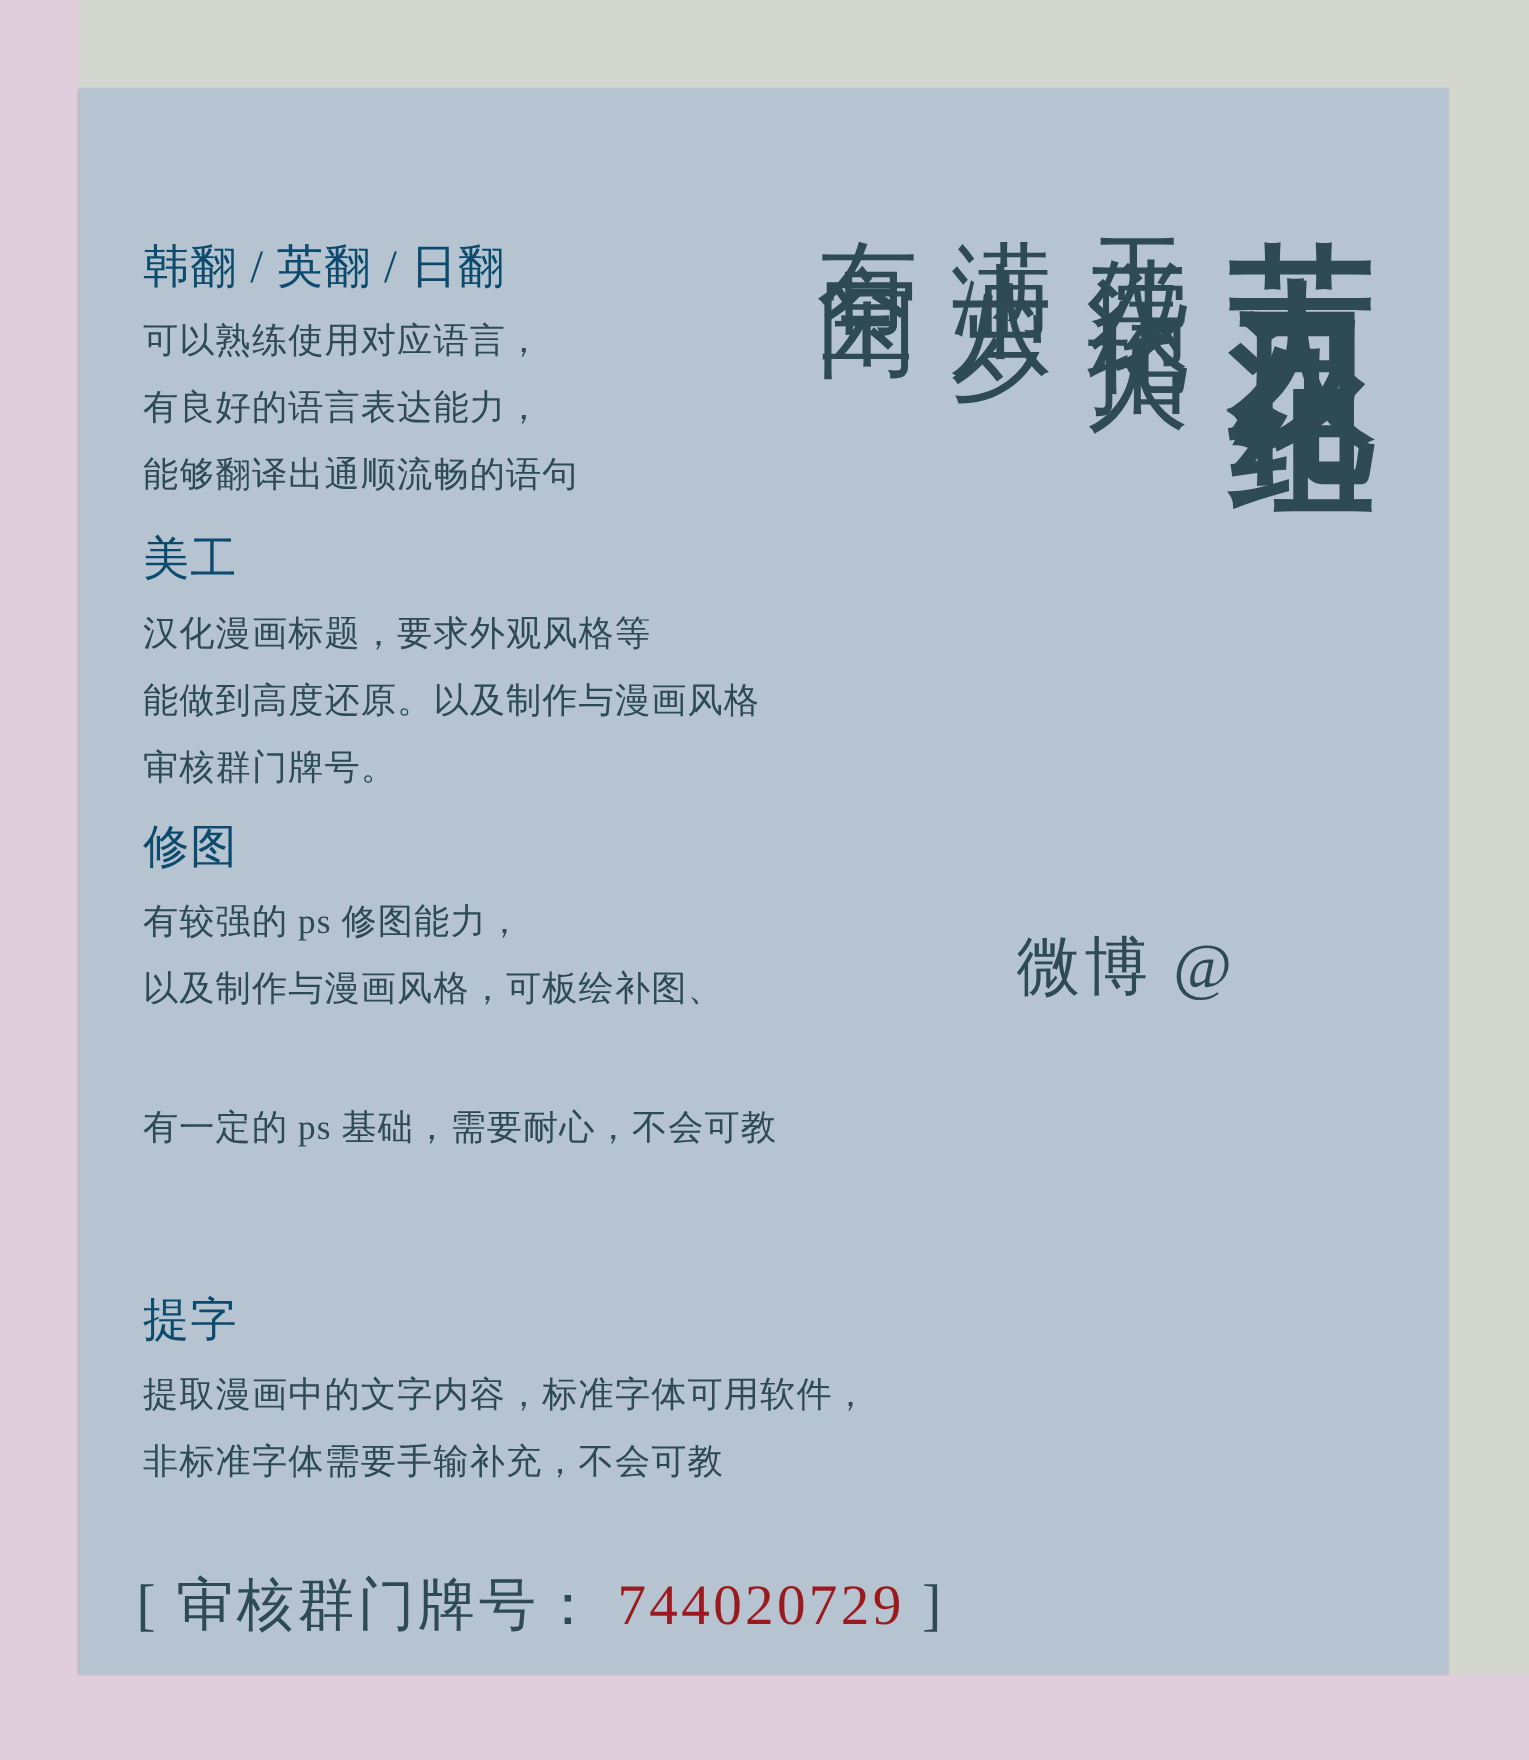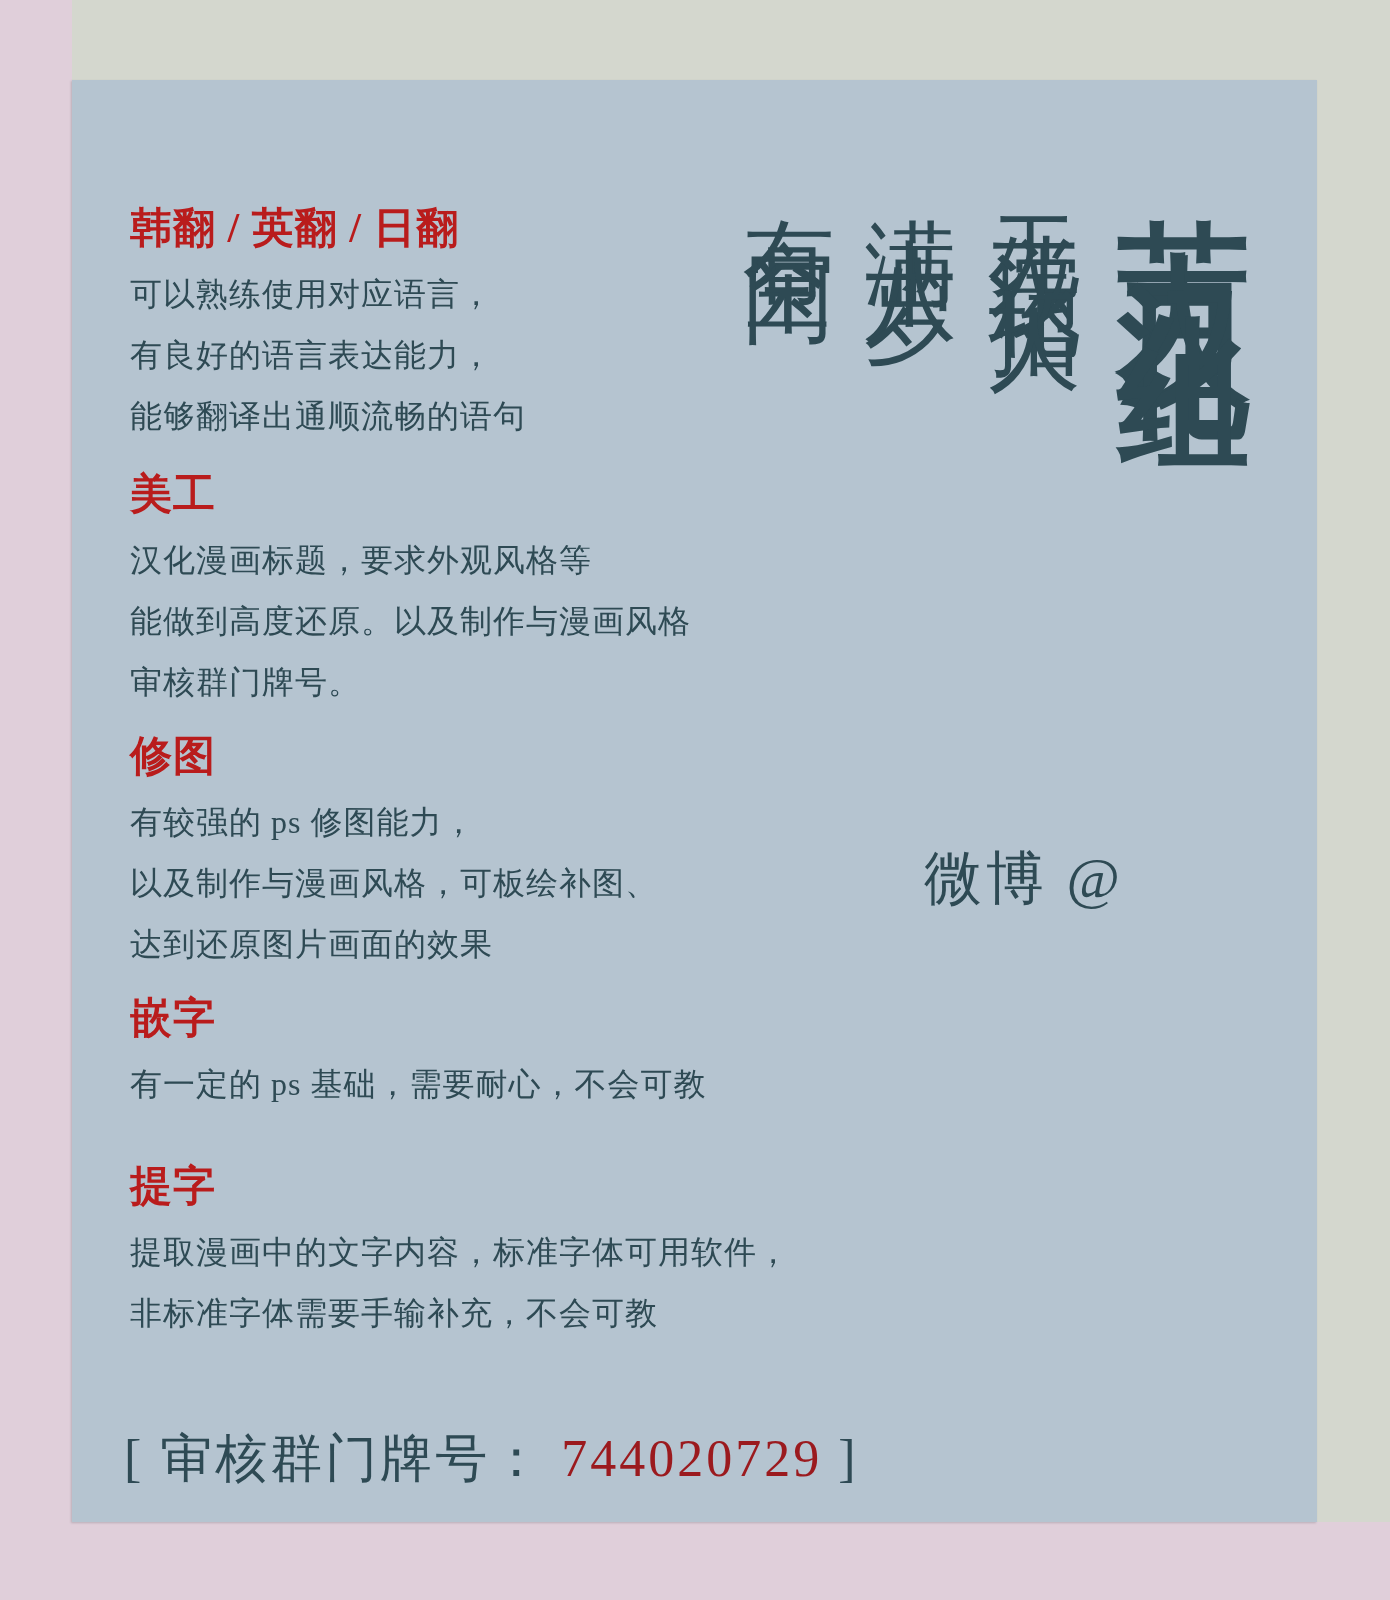--- a/index.html
+++ b/index.html
@@ -25,24 +25,24 @@
     width:1245px;height:1442px;
     background:#b5c4d0;
     box-shadow:-1px 1px 2px rgba(70,70,80,.25);
   }
   .section{
     position:absolute;
     left:58px;
   }
   .section-title{
     font-size:42px;
-    font-weight:700;
-    color:#b91c1c;
+    font-weight:400;
+    color:#0c4a6e;
     line-height:1.1;
-    margin:1px 0 13px 0;
+    margin:16px 0 13px 0;
     letter-spacing:1px;
   }
   .section-line{
     font-size:32px;
     color:#2e4a54;
     line-height:61px;
     letter-spacing:1px;
     white-space:pre;
   }
   .v-text{
@@ -103,25 +103,23 @@
       <div class="section-title">美工</div>
       <div class="section-line">汉化漫画标题，要求外观风格等</div>
       <div class="section-line">能做到高度还原。以及制作与漫画风格</div>
       <div class="section-line">审核群门牌号。</div>
     </div>
 
     <div class="section" style="top:652px;">
       <div class="section-title">修图</div>
       <div class="section-line">有较强的 ps 修图能力，</div>
       <div class="section-line">以及制作与漫画风格，可板绘补图、</div>
-      <div class="section-line">达到还原图片画面的效果</div>
     </div>
 
     <div class="section" style="top:914px;">
-      <div class="section-title">嵌字</div>
       <div class="section-line">有一定的 ps 基础，需要耐心，不会可教</div>
     </div>
 
     <div class="section" style="top:1082px;">
       <div class="section-title">提字</div>
       <div class="section-line">提取漫画中的文字内容，标准字体可用软件，</div>
       <div class="section-line">非标准字体需要手输补充，不会可教</div>
     </div>
 
     <div class="v-text v-title">苦力汉化组</div>

